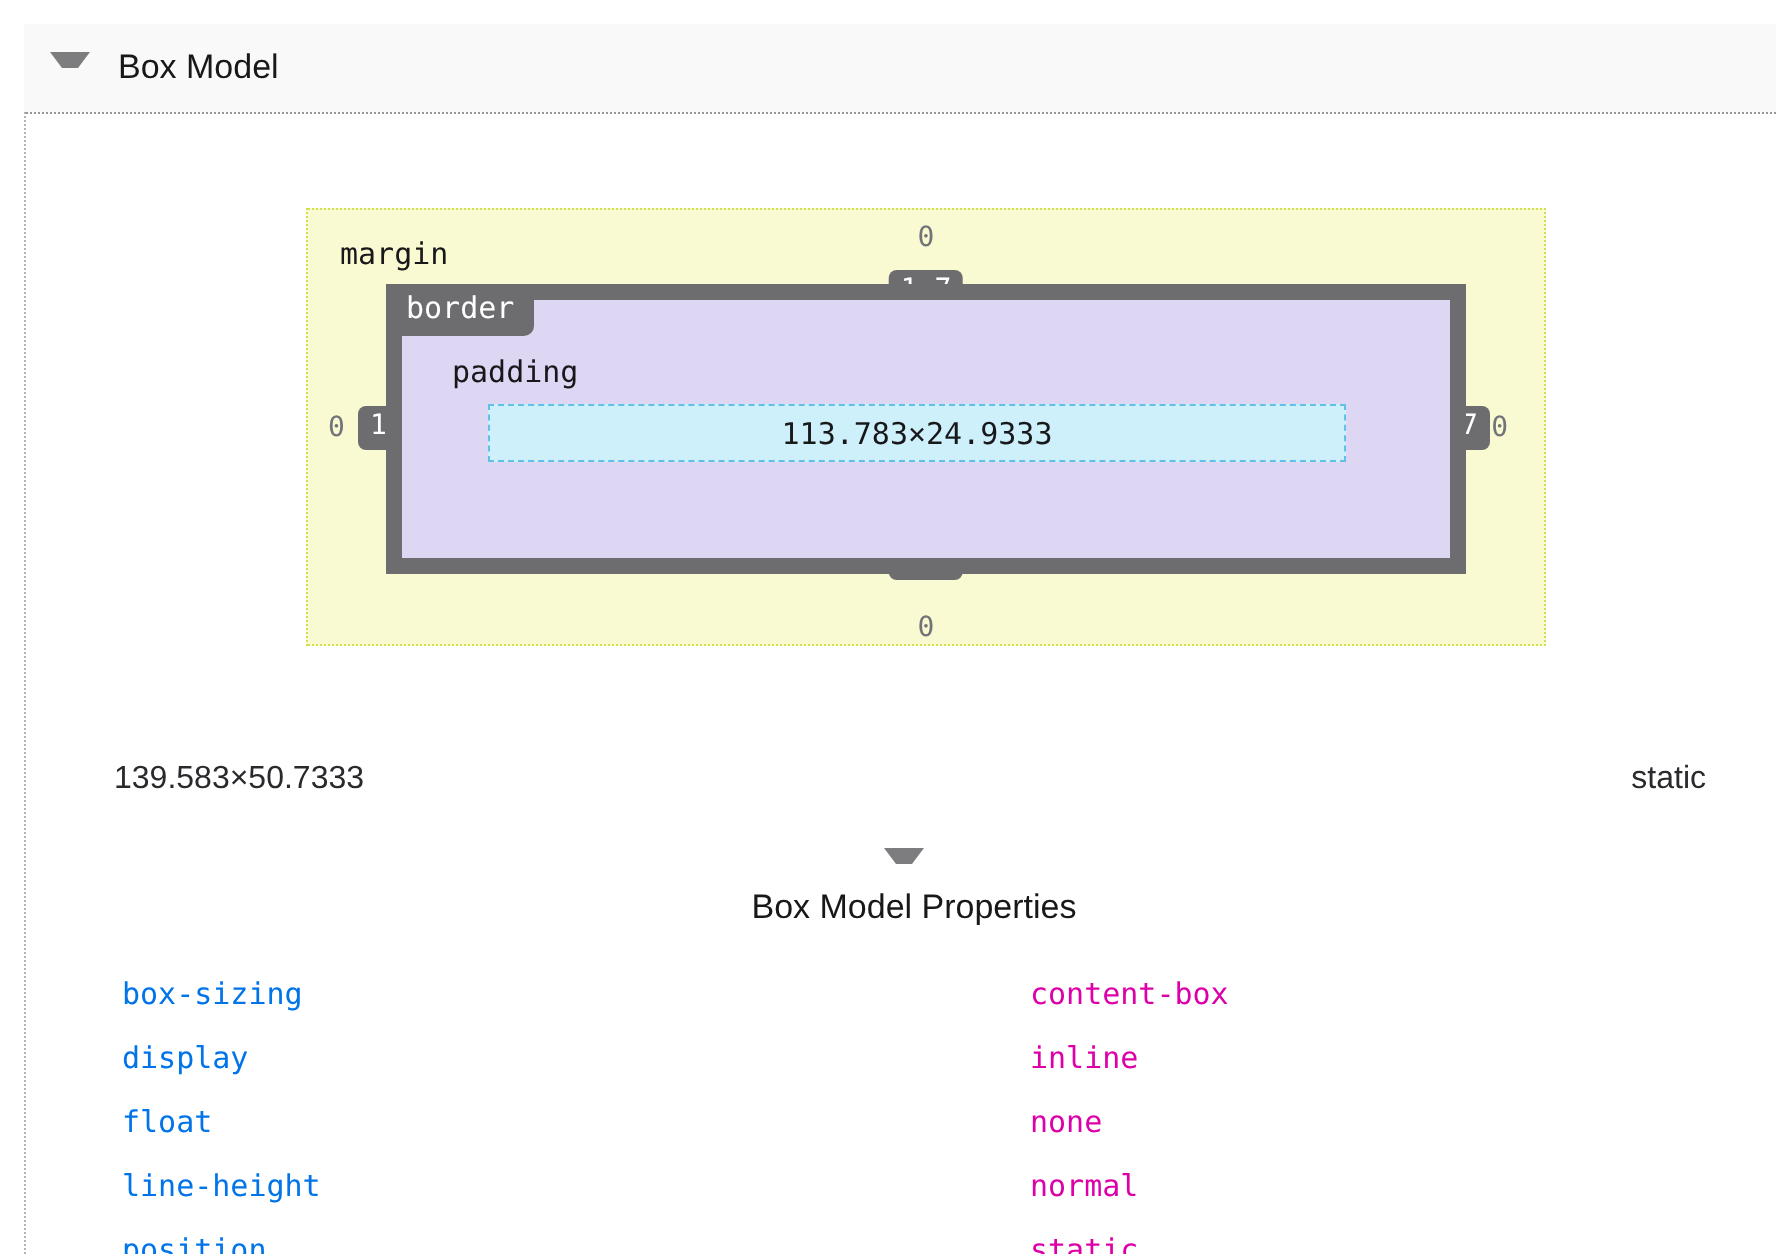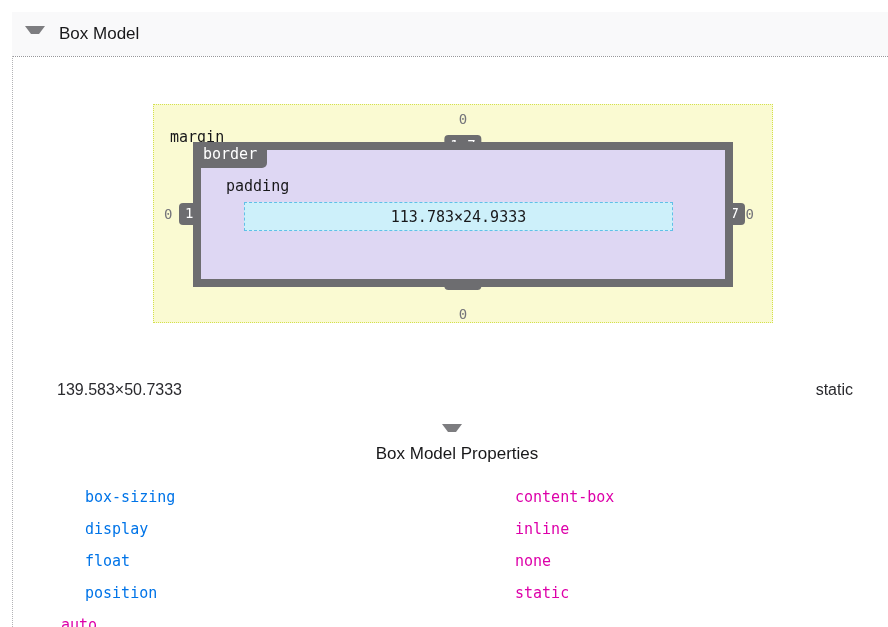--- a/index.html
+++ b/index.html
@@ -29,21 +29,21 @@
   
   .content{position:relative;height:583px;background:#fff;
     border-top:1px dotted #97979b;border-left:1px dotted #b3b3b6;border-bottom:1px dotted #97979b;}
 
   
   .diagram{position:relative;height:262px;}
   .mono{font-family:"DejaVu Sans Mono","Liberation Mono",monospace;}
   .margin-box{position:absolute;left:136px;top:43px;width:620px;height:219px;
     background:var(--margin-fill);border:1px dotted var(--margin-border);}
   .region-label{position:absolute;font-size:15px;color:var(--text-dark);}
-  .lbl-margin{left:12px;top:19px;}
+  .lbl-margin{left:12px;top:9px;}
   .val{position:absolute;font-size:14px;color:var(--text-gray);white-space:nowrap;}
   .h-center{left:50%;transform:translateX(-50%);}
   .v-center{top:50%;transform:translateY(-50%);}
   .val-top-margin{top:2px;}
   .val-top-padding{top:63px;}
   .val-bottom-padding{top:135px;}
   .val-bottom-margin{top:197px;}
   .val-left-margin{left:6px;}
   .val-right-margin{right:14px;}
   .v-val{position:absolute;font-size:14px;color:var(--text-gray);
@@ -68,21 +68,21 @@
 
   
   .summary-row{margin-top:54px;padding:0 31px 0 36px;display:flex;
     justify-content:space-between;font-size:16px;color:#2a2a2e;}
 
   
   .subheader{margin-top:17px;display:flex;align-items:center;padding-left:13px;cursor:pointer;flex-direction:column;}
   .props{margin-top:4px;}
   .prop-row{display:grid;grid-template-columns:454px 1fr;height:32px;align-items:center;
     padding-left:36px;font-size:15px;}
-  .prop-name{color:var(--accent-blue);cursor:pointer;margin-left:24px;}
+  .prop-name{color:var(--accent-blue);cursor:pointer;}
   .prop-value{color:var(--accent-magenta);cursor:pointer;}
 </style>
 </head>
 <body>
 
 <div class="panel">
 
   <div class="section-header">
     <span class="twisty"></span>
     <span class="section-title">Box Model</span>
@@ -139,20 +139,24 @@
       </div>
       <div class="prop-row">
         <span class="prop-name">display</span>
         <span class="prop-value">inline</span>
       </div>
       <div class="prop-row">
         <span class="prop-name">float</span>
         <span class="prop-value">none</span>
       </div>
       <div class="prop-row">
+        <span class="prop-name">line-height</span>
+        <span class="prop-value">normal</span>
+      </div>
+      <div class="prop-row">
         <span class="prop-name">position</span>
         <span class="prop-value">static</span>
       </div>
       <div class="prop-row">
         <span class="prop-value">auto</span>
       </div>
     </div>
 
   </div>
 </div>

